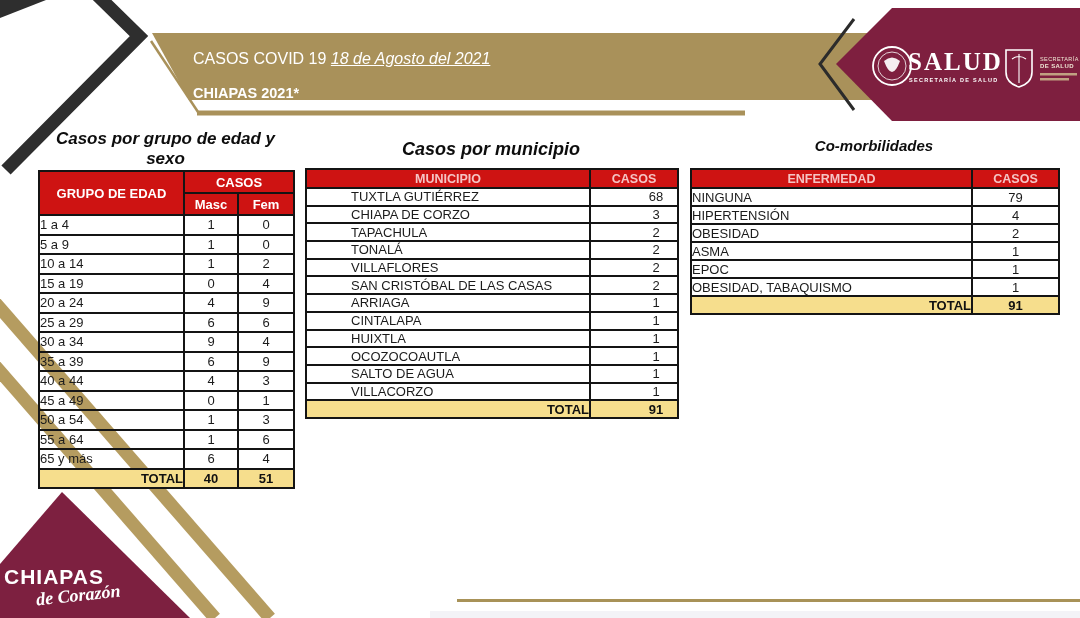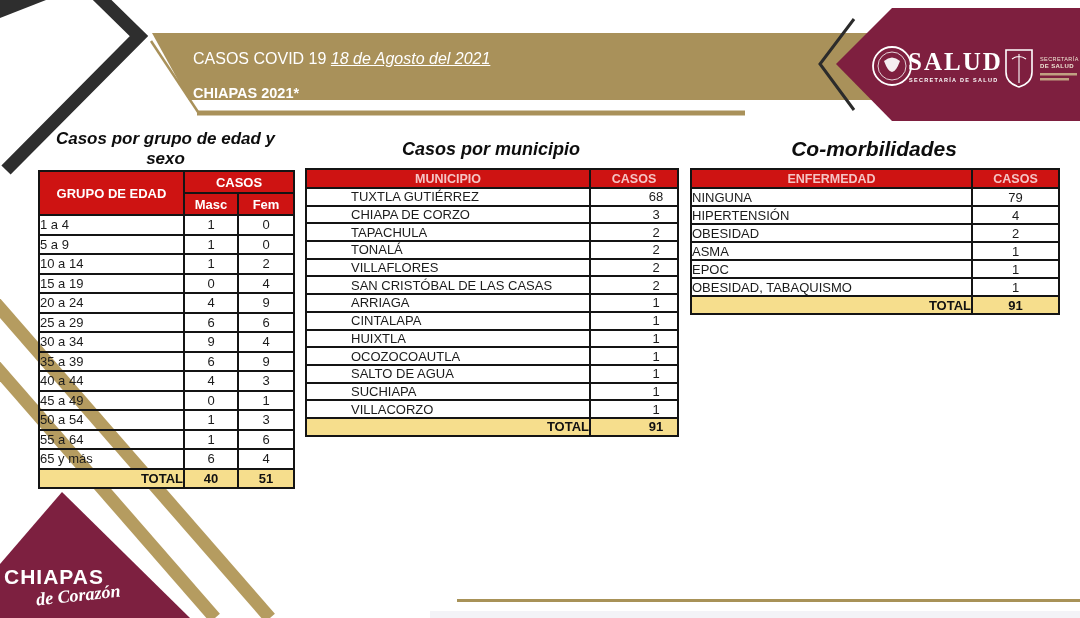--- a/index.html
+++ b/index.html
@@ -14,21 +14,21 @@
   
   .salud{left:908px;top:48px;font-family:Liberation Serif, serif;font-weight:bold;
          font-size:25px;letter-spacing:2px;color:#fff;}
   .saludsec{left:909px;top:77px;font-size:5.5px;font-weight:bold;letter-spacing:1.3px;color:#fff;}
   .sh1{left:1040px;top:56px;font-size:5.5px;color:#efe6d4;letter-spacing:.4px;}
   .sh2{left:1040px;top:63px;font-size:6px;font-weight:bold;color:#efe6d4;letter-spacing:.4px;}
   
   .title{font-weight:bold;font-style:italic;color:#0d0d0d;text-align:center;z-index:3;}
   .t-age{left:38px;top:129px;width:255px;font-size:17px;line-height:20px;white-space:normal;}
   .t-muni{left:305px;top:139px;width:372px;font-size:18px;}
-  .t-como{left:690px;top:137px;width:368px;font-size:21px;}
+  .t-como{left:690px;top:137px;width:368px;font-size:15px;}
   
   .chiapas{left:4px;top:565px;font-weight:bold;font-size:21px;letter-spacing:1px;color:#fff;}
   .corazon{left:36px;top:585px;font-family:"Liberation Serif",serif;font-style:italic;
            font-weight:bold;font-size:18px;color:#fff;transform:rotate(-6deg);}
   
   .tbl{position:absolute;border-collapse:collapse;table-layout:fixed;z-index:2;}
   .tbl th,.tbl td{border:2px solid #141414;padding:0;overflow:hidden;white-space:nowrap;}
   .hred{background:#CE1312;color:#ffffff;font-weight:bold;font-size:13px;text-align:center;}
   .hpink{color:#F5C4C4;font-size:12.5px;}
   .name{font-size:13px;color:#1b1b1b;padding-left:4px;text-align:left;background:transparent;}
@@ -239,24 +239,20 @@
         </tr>
       <tr>
           <td class="name">OCOZOCOAUTLA</td>
           <td class="num">1</td>
         </tr>
       <tr>
           <td class="name">SALTO DE AGUA</td>
           <td class="num">1</td>
         </tr>
       <tr>
-          <td class="name">SUCHIAPA</td>
-          <td class="num">1</td>
-        </tr>
-      <tr>
           <td class="name">VILLACORZO</td>
           <td class="num">1</td>
         </tr>
       <tr class="total">
         <td class="tlabel">TOTAL</td>
         <td class="num">91</td>
       </tr>
     </tbody>
   </table>
 

